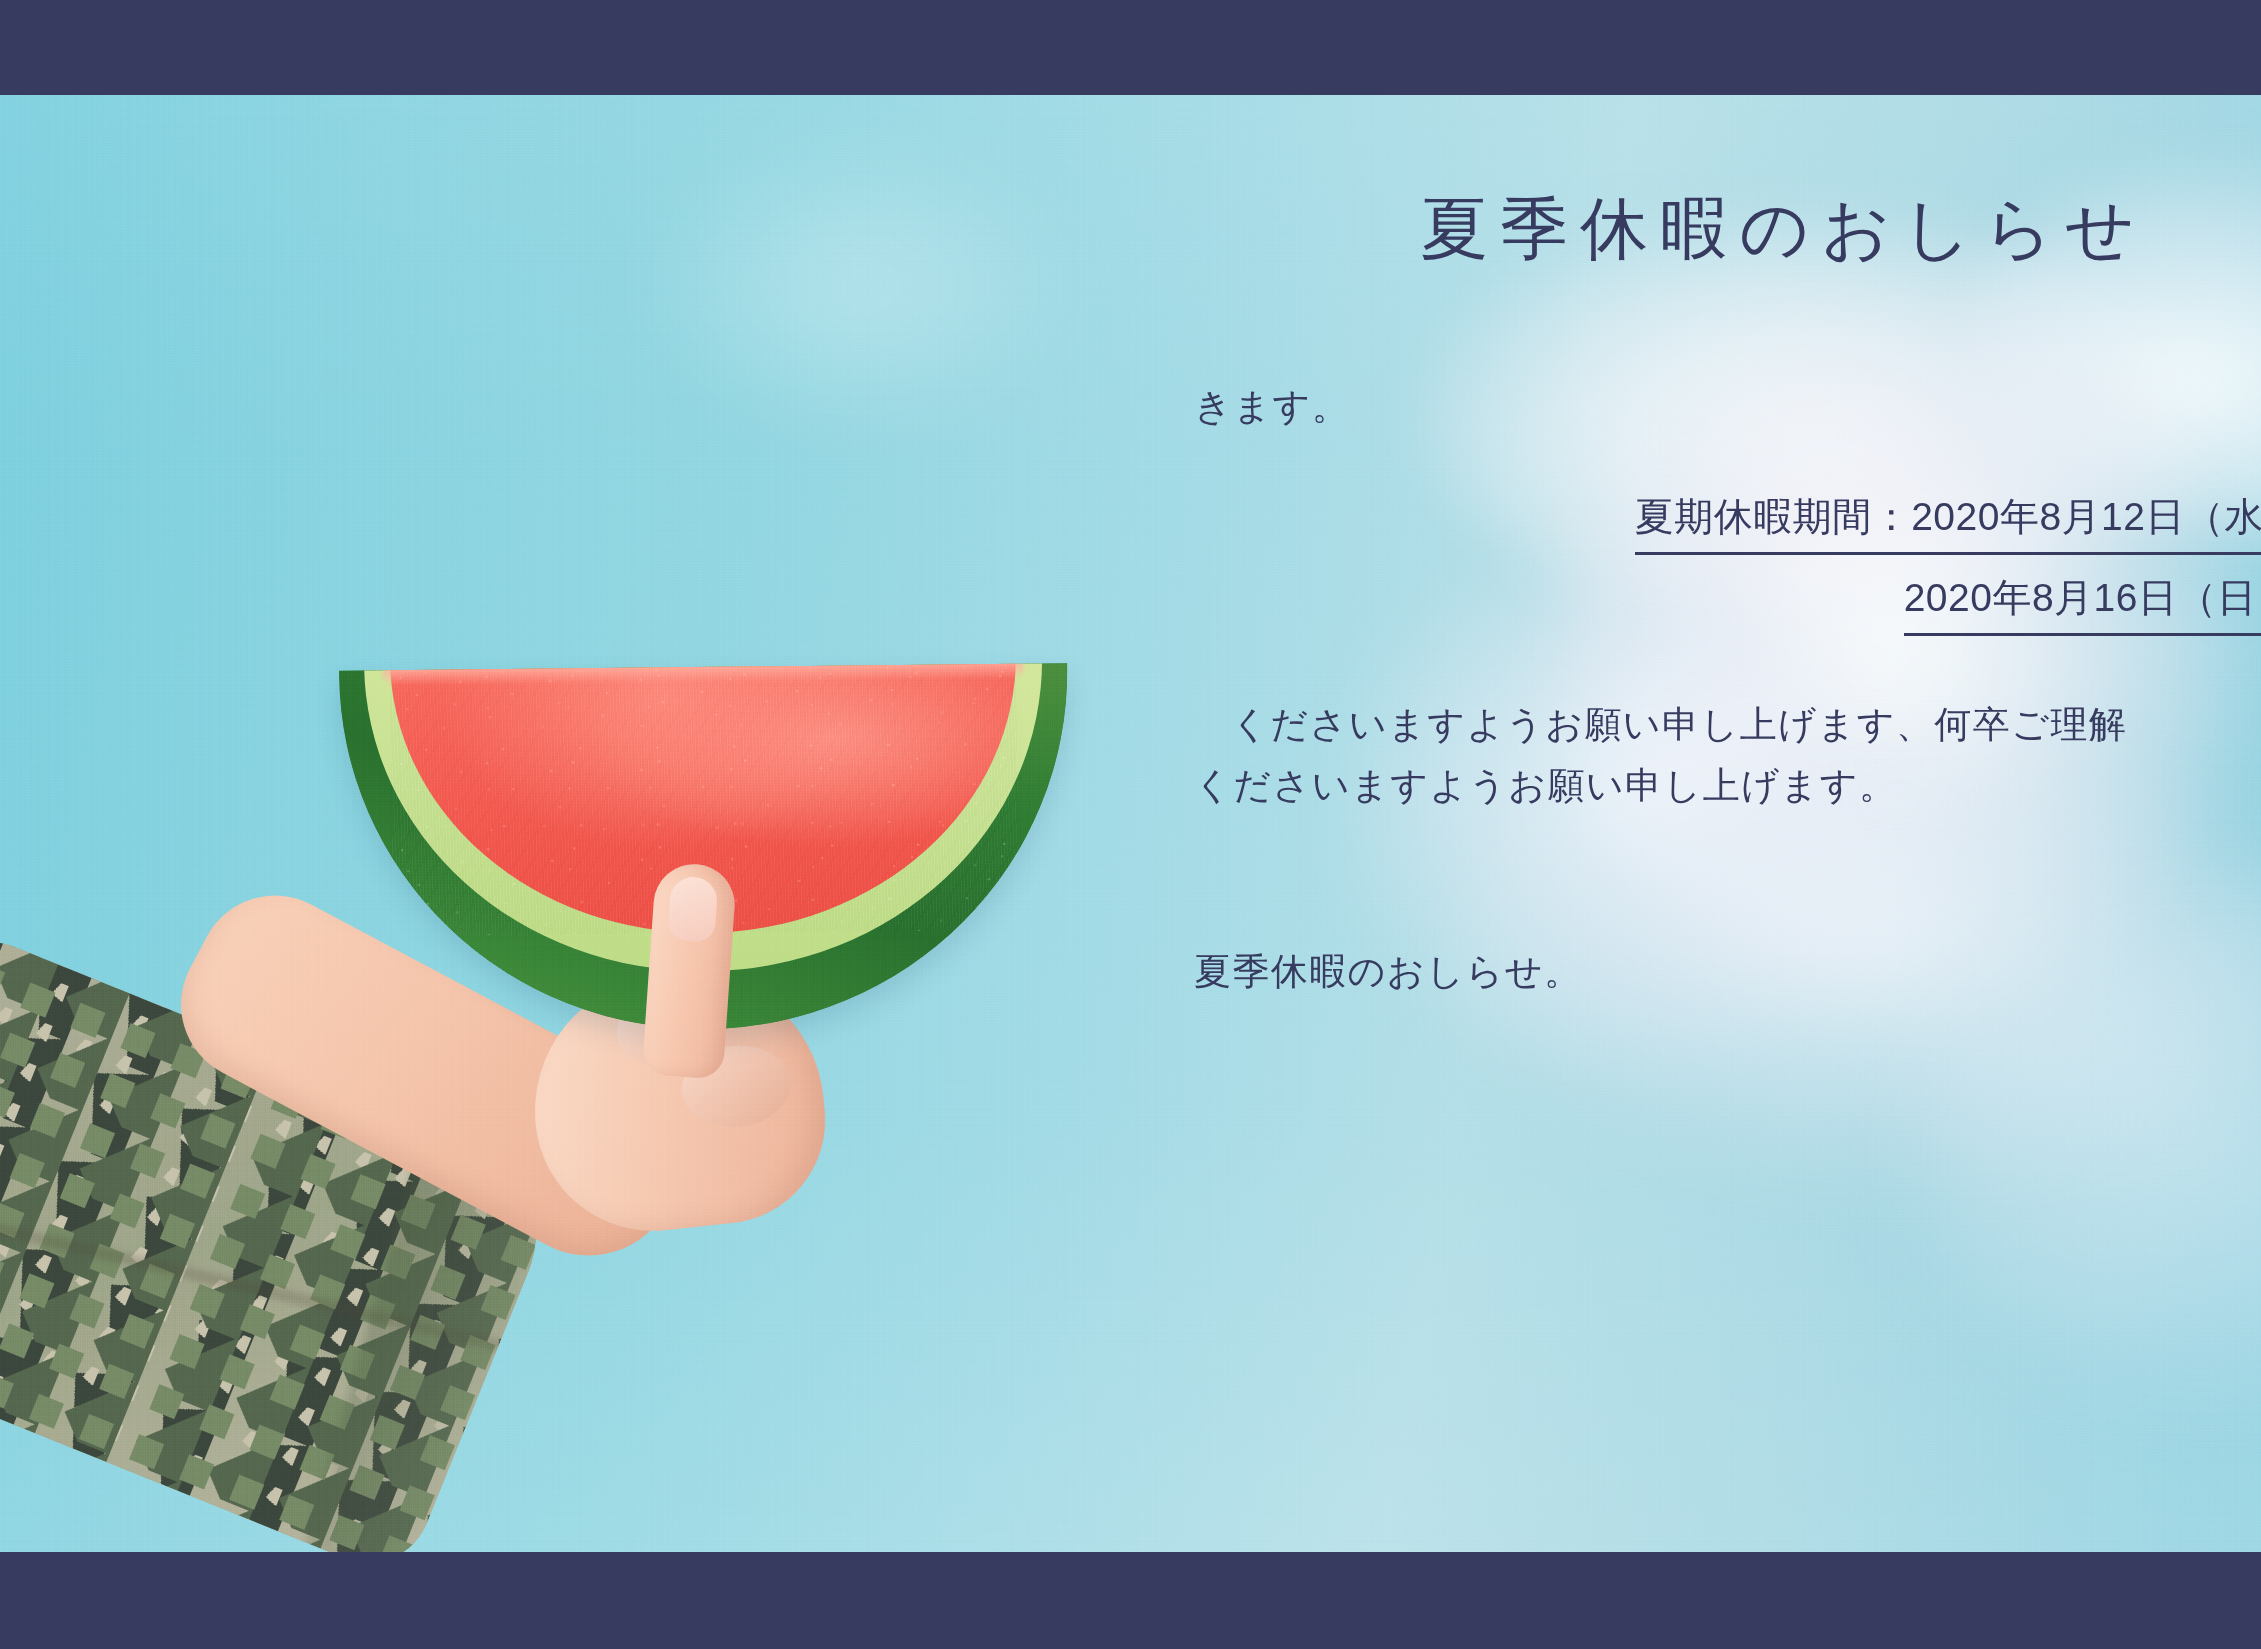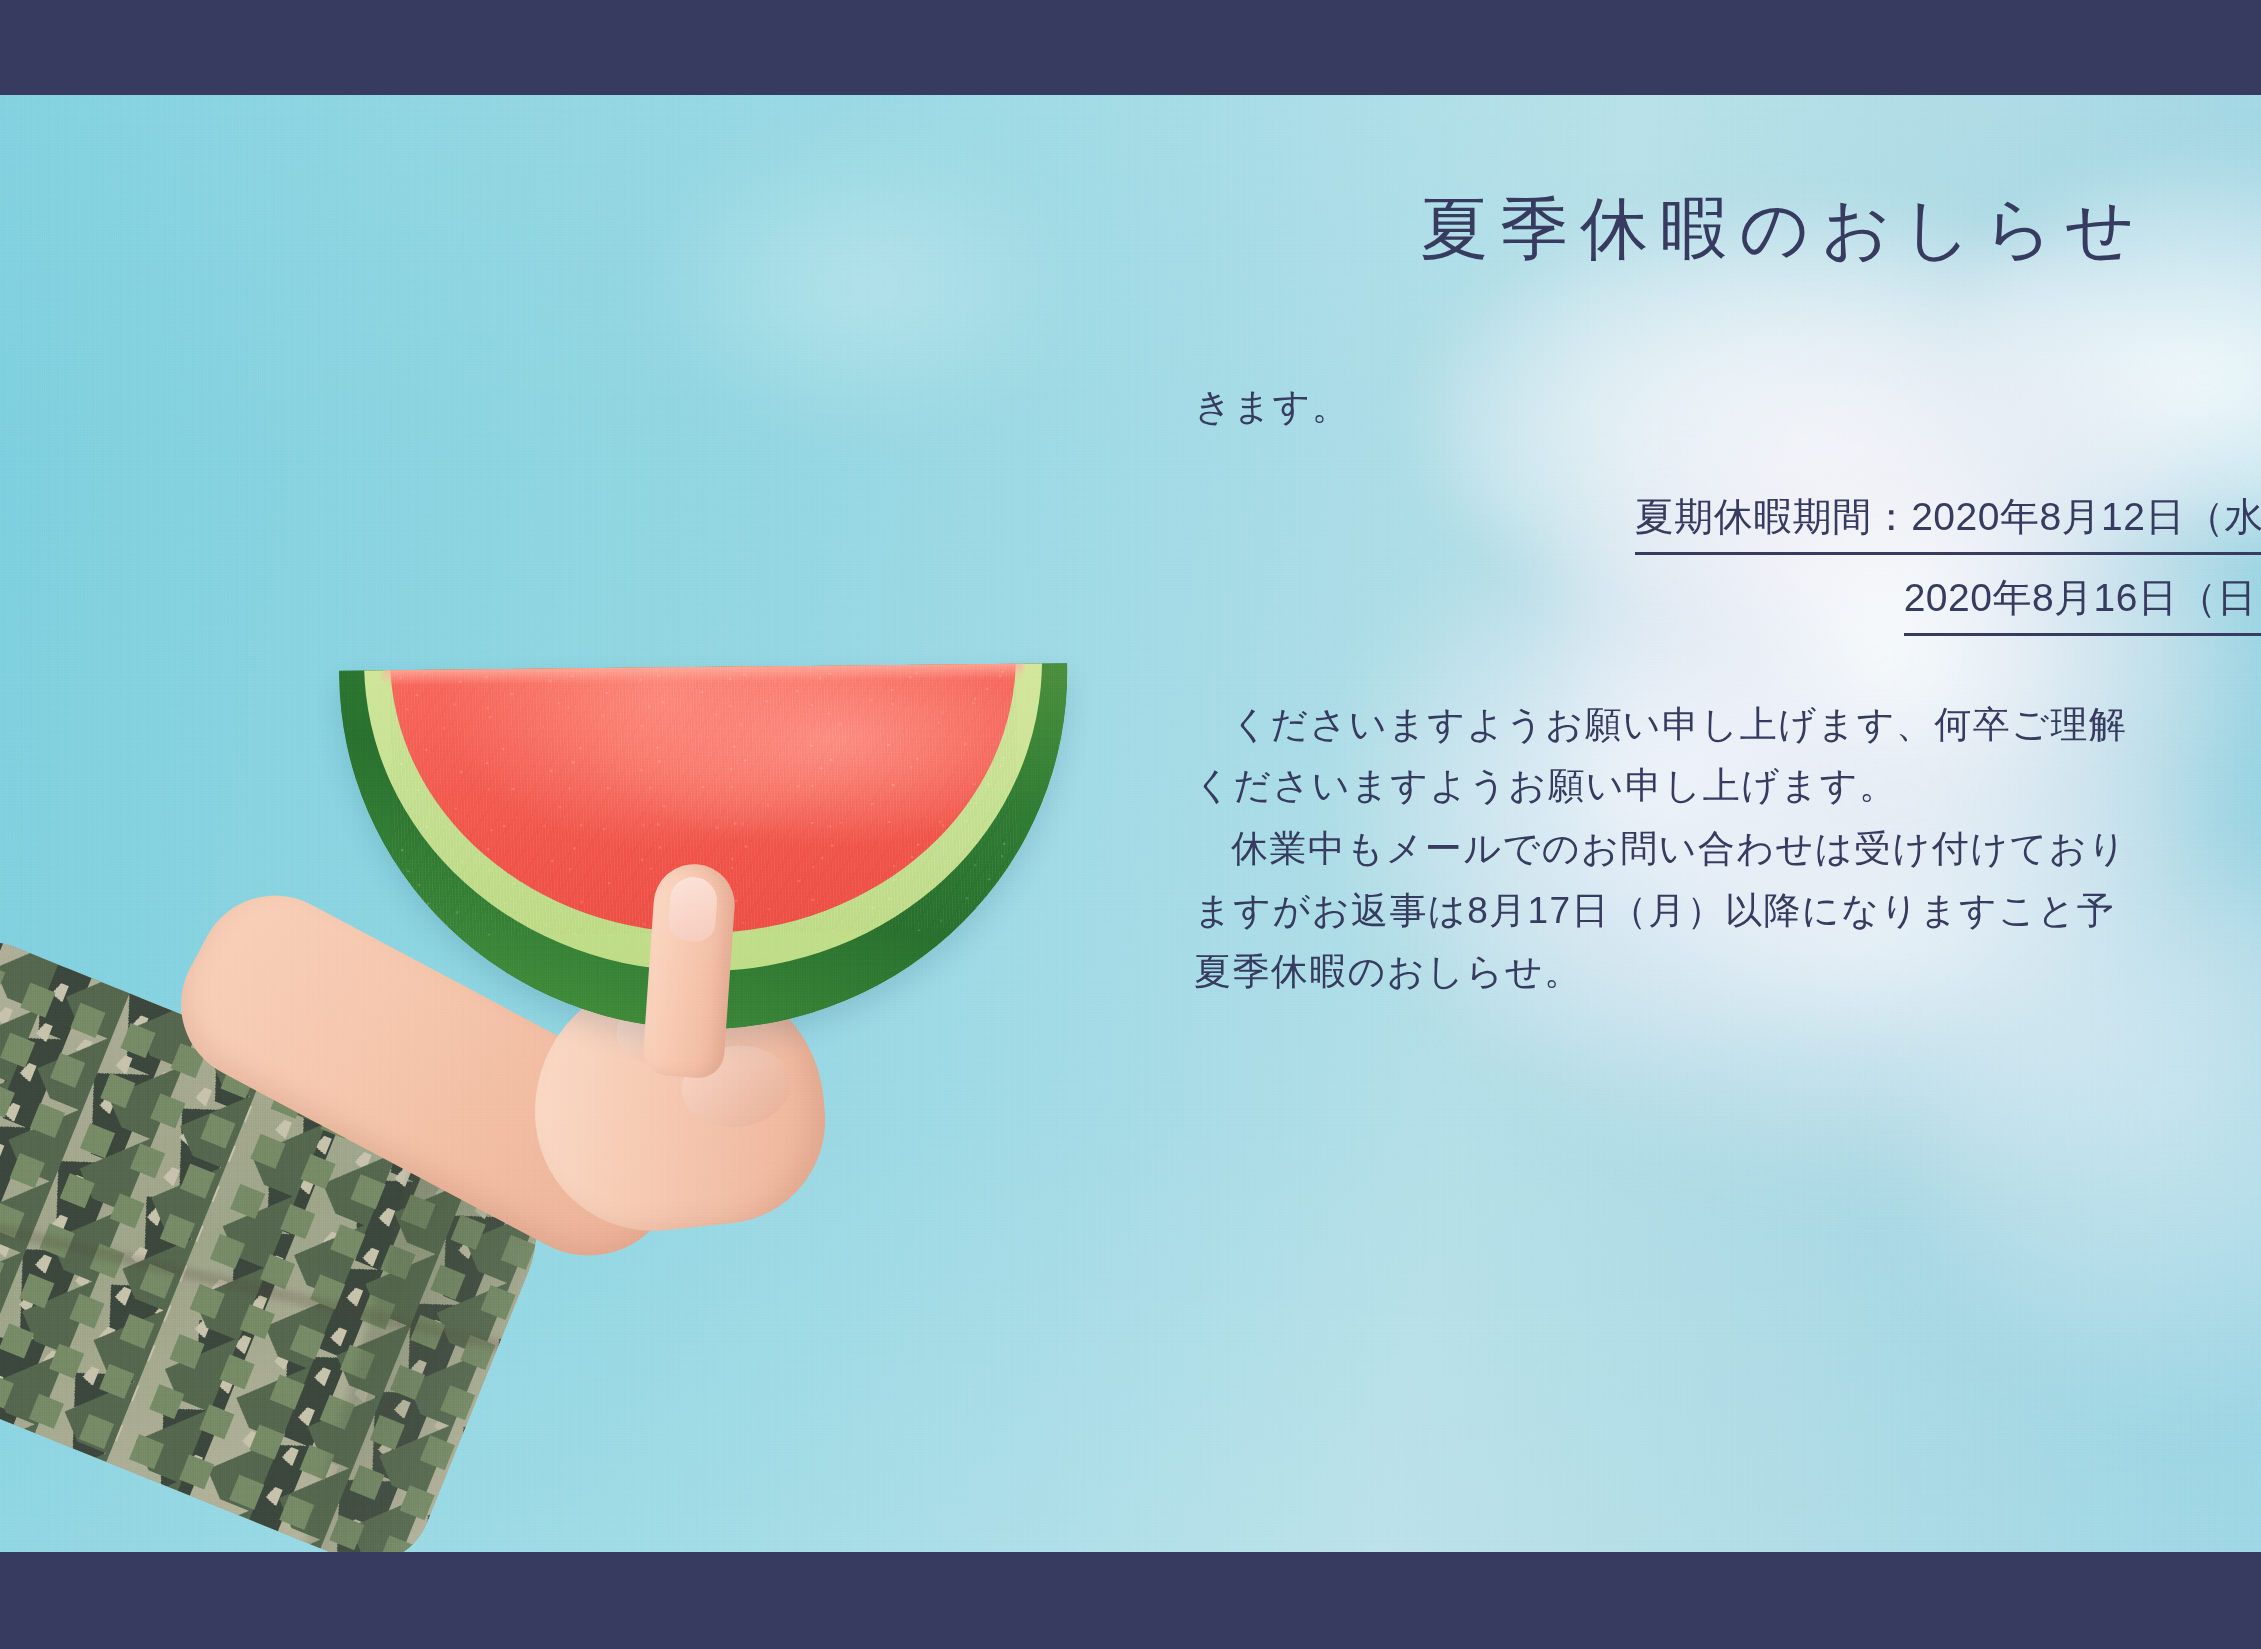--- a/index.html
+++ b/index.html
@@ -414,22 +414,22 @@
         <span class="u">2020年8月16日（日）</span>
       </span>
     </div>
 
     <p class="para second">
       <span class="indent">くださいますようお願い申し上げます、何卒ご理解</span><br>
       <span>くださいますようお願い申し上げます。</span>
     </p>
 
     <p class="para third">
-      <span class="indent">休業中もメールでのお問い合わせは受け付けており</span><br>
-      <span>ますがお返事は8月17日（月）以降になりますこと予</span><br>
+      <br>
+      <br>
       <span>夏季休暇のおしらせ。</span>
     </p>
 
   </div>
 
   <div class="bar bottom"></div>
 
 </div>
 
 

